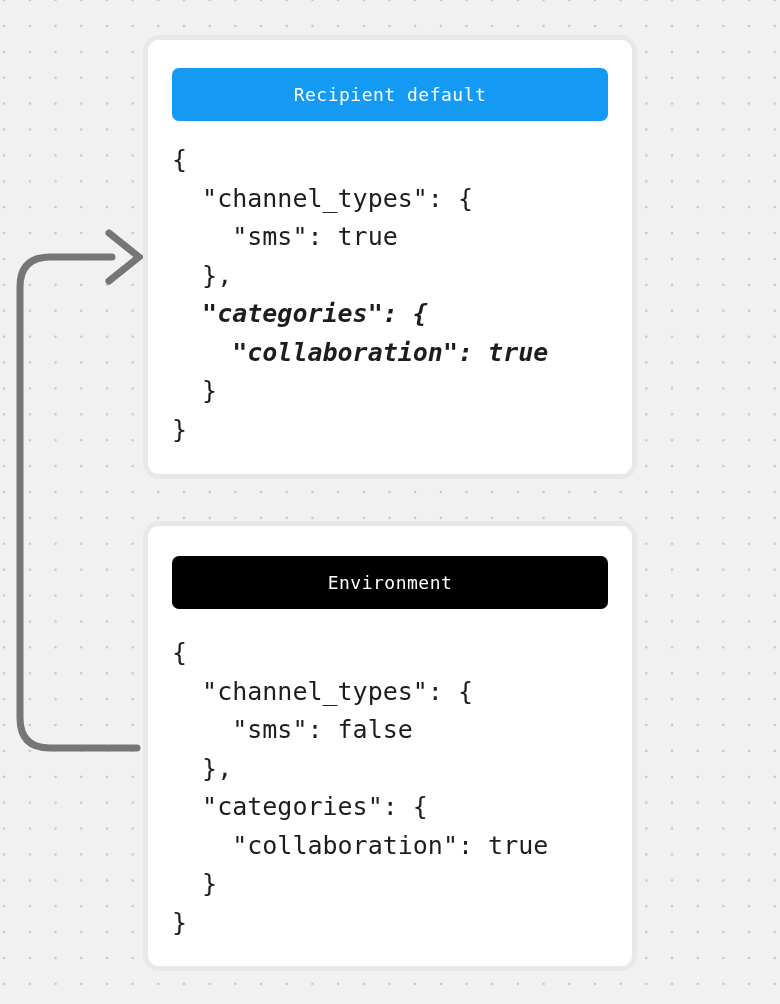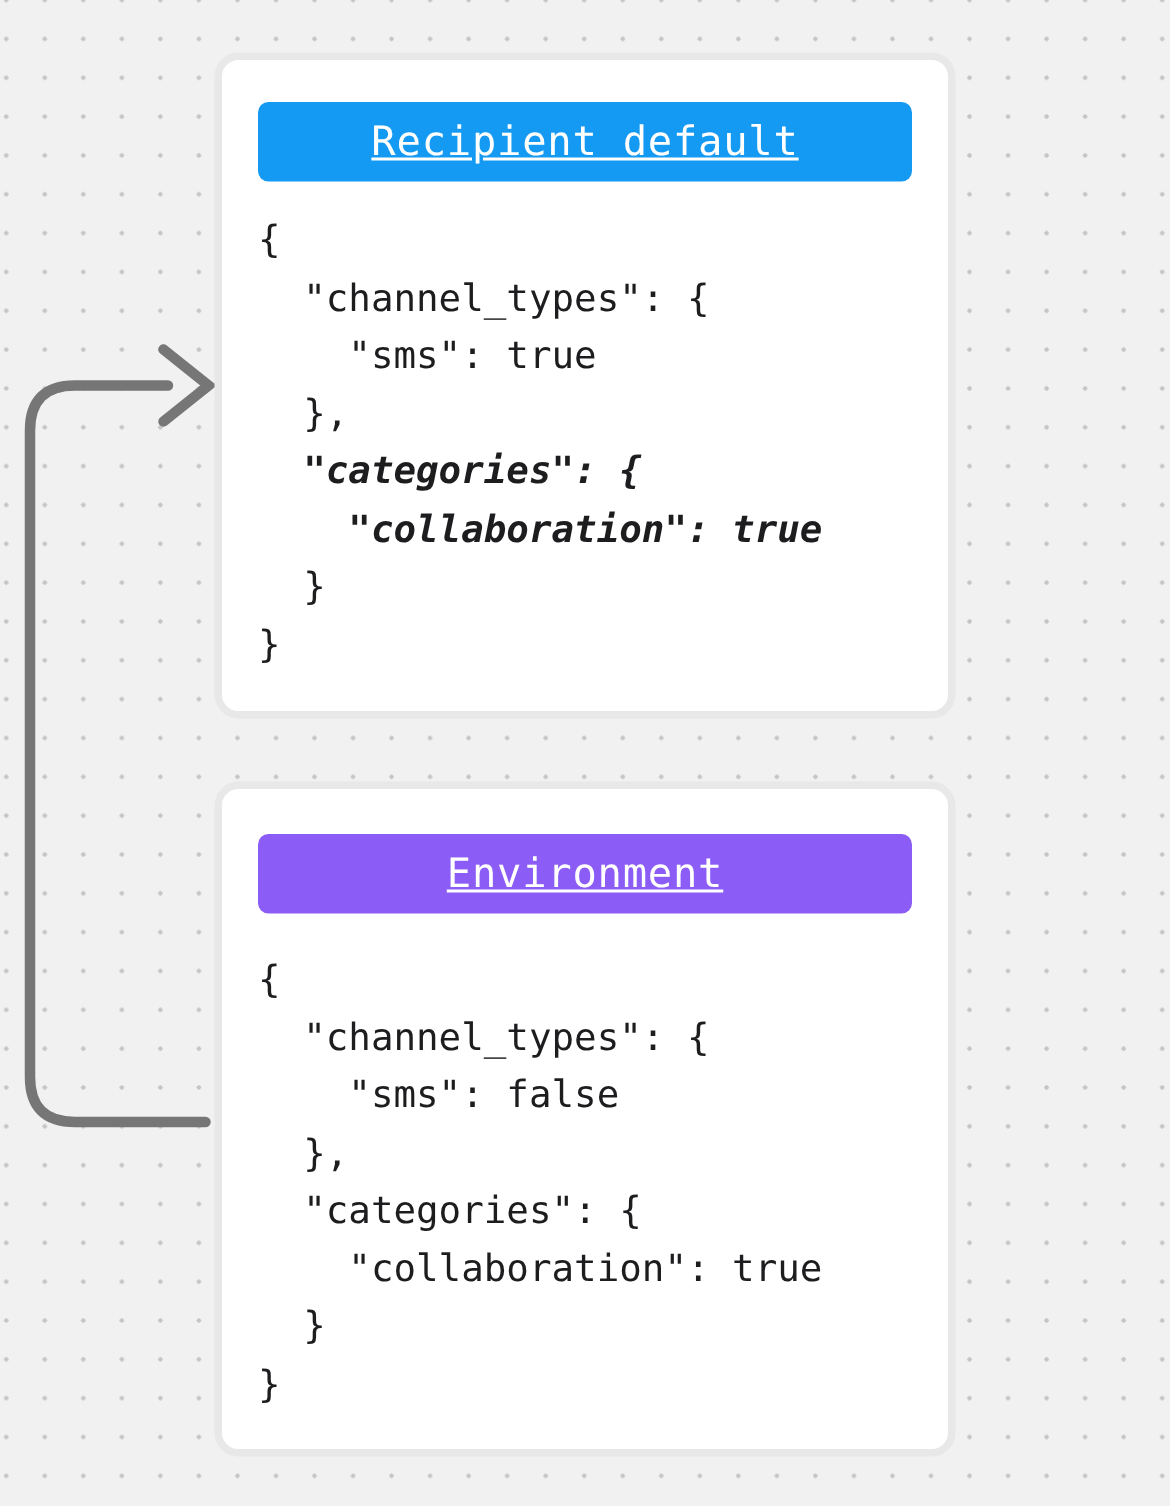--- a/index.html
+++ b/index.html
@@ -34,23 +34,22 @@
   .card-recipient { top: 35px;  height: 444px; }
   .card-environment { top: 521px; height: 450px; }
   .card-header {
     margin: 28px 24px 0 24px;
     height: 53px;
     border-radius: 7px;
     display: flex;
     align-items: center;
     justify-content: center;
     color: #ffffff;
-    font-size: 27px;
+    font-size: 18px;
     letter-spacing: 0.5px;
-    text-decoration: underline;
   }
   .card-environment .card-header { margin-top: 30px; }
   .code {
     display: block;
     margin: 20px 24px 0 24px;
     font-family: "DejaVu Sans Mono", "Liberation Mono", monospace;
     font-size: 25px;
     line-height: 38.5px;
     color: #1d1d1f;
   }
@@ -76,21 +75,21 @@
         <span class="code-line">    "sms": true</span>
         <span class="code-line">  },</span>
         <span class="code-line em">  "categories": {</span>
         <span class="code-line em">    "collaboration": true</span>
         <span class="code-line">  }</span>
         <span class="code-line">}</span>
       </code>
   </div>
 
   <div class="card card-environment">
-    <div class="card-header" style="background: #8b5cf6;">Environment</div>
+    <div class="card-header" style="background: #000000;">Environment</div>
     <code class="code">
         <span class="code-line">{</span>
         <span class="code-line">  "channel_types": {</span>
         <span class="code-line">    "sms": false</span>
         <span class="code-line">  },</span>
         <span class="code-line">  "categories": {</span>
         <span class="code-line">    "collaboration": true</span>
         <span class="code-line">  }</span>
         <span class="code-line">}</span>
       </code>

